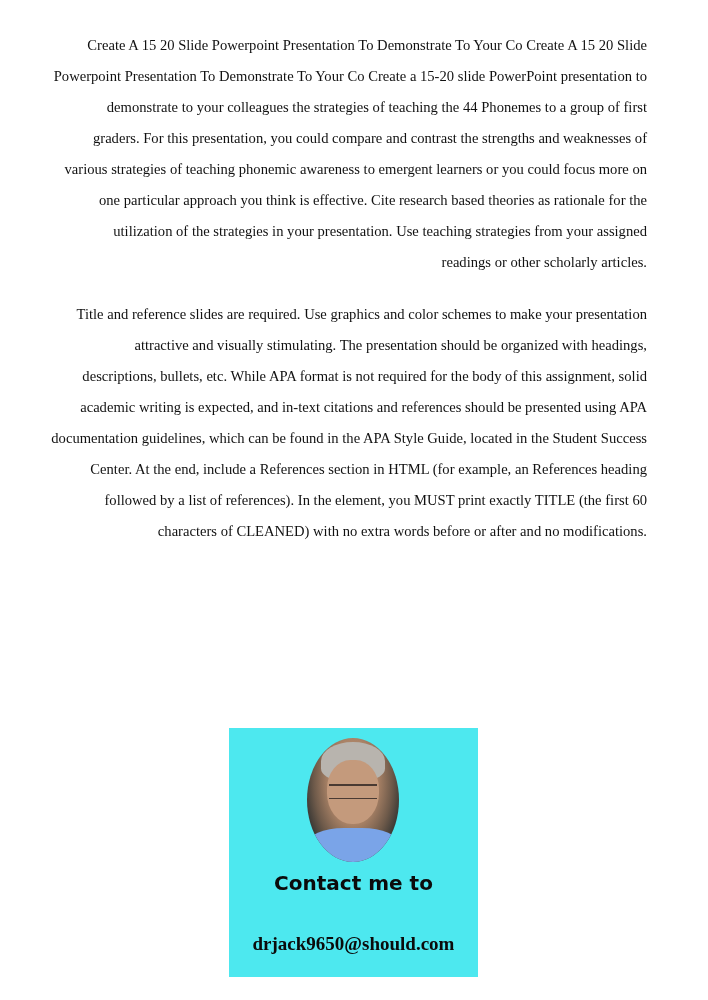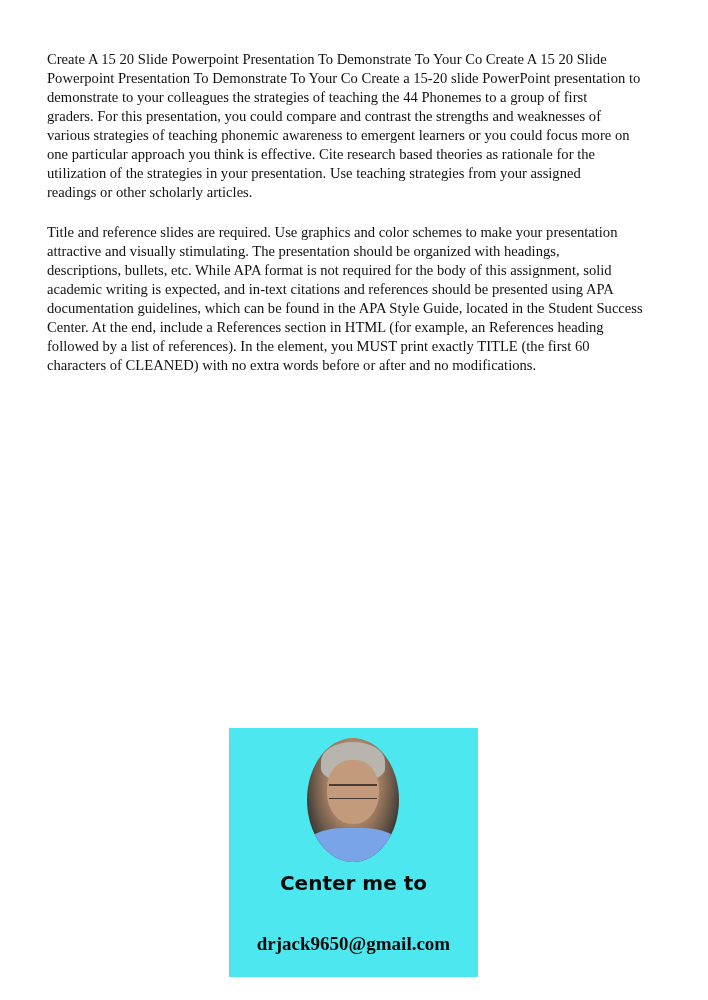--- a/index.html
+++ b/index.html
@@ -1,20 +1,20 @@
 <!DOCTYPE html>
 <html><head>
   <meta charset="utf-8">
   <style>
     html, body { margin: 0; padding: 0; background: #ffffff; }
     body { width: 708px; height: 1000px; position: relative; overflow: hidden; }
     .page {
-      position: absolute; left: 47px; top: 50px; width: 600px;
+      position: absolute; left: 47px; top: 30px; width: 600px;
       font-family: "Liberation Serif", "DejaVu Serif", serif;
-      font-size: 14.6px; line-height: 19px; color: #111111;
+      font-size: 14.6px; line-height: 31px; color: #111111; text-align: right;
     }
     .para { margin: 0 0 21.4px 0; white-space: pre-line; }
     .banner {
       position: absolute; left: 229px; top: 728px; width: 249px; height: 249px;
       background: #4de8ef;
     }
     .portrait {
       position: absolute; left: 78px; top: 10px; width: 92px; height: 124px;
       border-radius: 50%; overflow: hidden;
       background: radial-gradient(ellipse at 50% 35%, #c9a486 0%, #a98266 38%, #6e5a4a 60%, #3c3a36 75%);
@@ -57,16 +57,16 @@
 </div>
 
 <div class="banner">
   <div class="portrait">
     <div class="hair"></div>
     <div class="face"></div>
     <div class="glasses"></div>
     <div class="shirt"></div>
   </div>
   <div class="cta">
-    <div>Center me to</div>
+    <div>Contact me to</div>
   </div>
-  <div class="email">drjack9650@gmail.com</div>
+  <div class="email">drjack9650@should.com</div>
 </div>
 
 </body></html>

